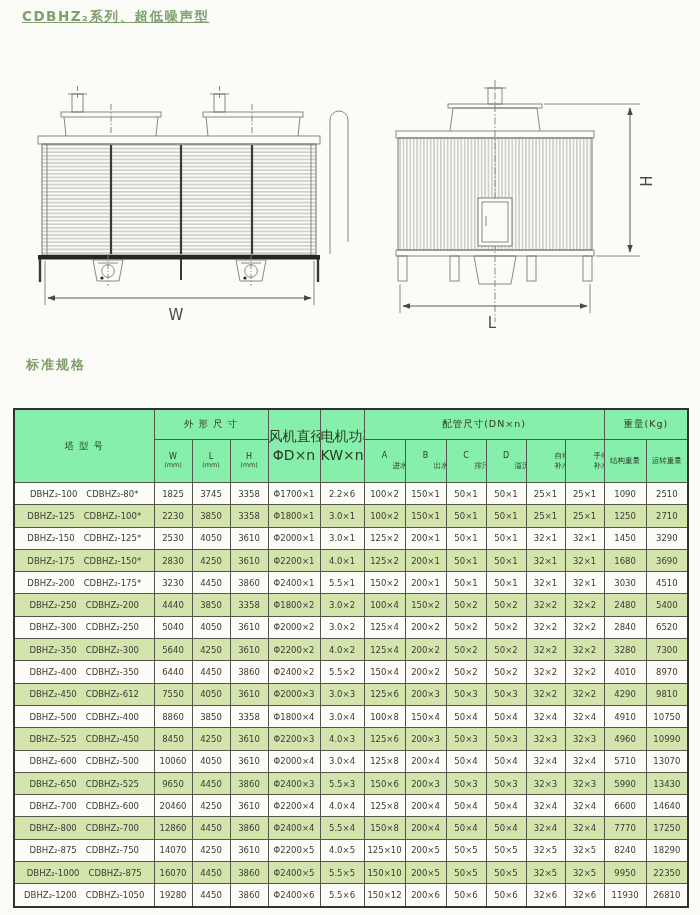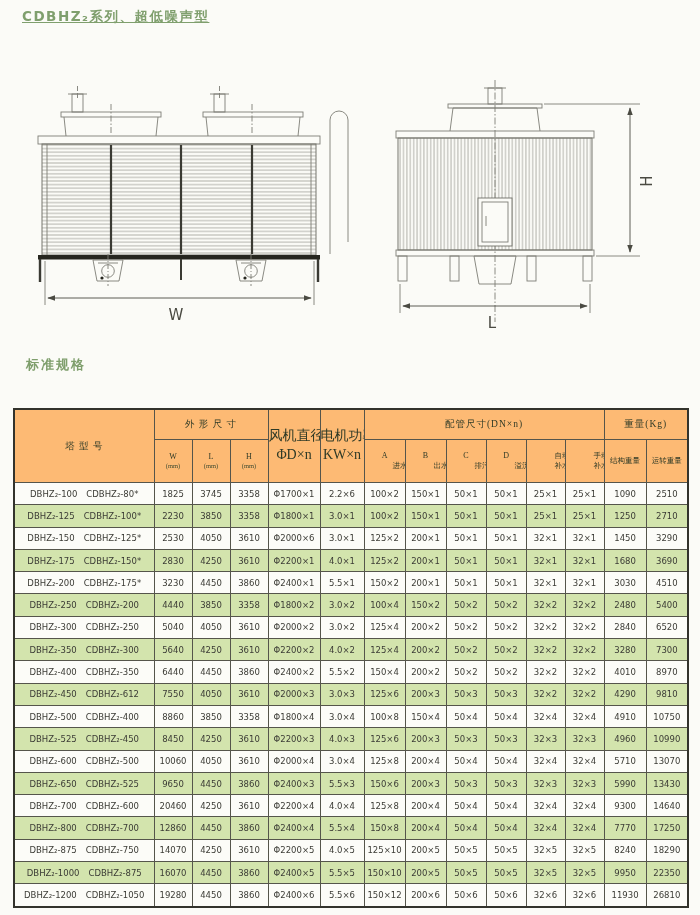--- a/index.html
+++ b/index.html
@@ -26,21 +26,21 @@
   table.spec-table{
     position:absolute;left:13px;top:408px;width:675px;
     border-collapse:collapse;table-layout:fixed;
     border:2px solid #33332c;
   }
   .spec-table th,.spec-table td{
     border:1px solid #55554b;
     text-align:center;vertical-align:middle;
     padding:0;overflow:hidden;white-space:nowrap;
   }
-  .spec-table thead th{background:#fdba74;font-weight:normal;color:#2f3a26;font-family:Liberation Serif, serif;}
+  .spec-table thead th{background:#86efac;font-weight:normal;color:#2f3a26;}
   .hrow1 th{height:29px;font-size:9.5px;letter-spacing:1px;}
   .hrow2 th{height:42px;font-size:7.5px;letter-spacing:0;}
   th.h-two div{line-height:1.35;font-size:14px;letter-spacing:0;}
   .sub-t{font-size:8px;line-height:1.3;}
   .sub-u{font-size:6.5px;line-height:1.2;color:#3d4a30;}
   .sub-b{font-size:7.5px;line-height:1.3;padding-left:28px;}
   .sub-one{font-size:7.5px;}
   .spec-table tbody td{
     height:21.3px;font-size:8.5px;background:#fcfcf8;color:#3b3b35;
   }
@@ -294,21 +294,21 @@
           <td>25×1</td>
           <td>25×1</td>
           <td>1250</td>
           <td>2710</td>
         </tr>
         <tr>
           <td class="model-cell"><span class="m1">DBHZ₂-150</span><span>CDBHZ₂-125*</span></td>
           <td>2530</td>
           <td>4050</td>
           <td>3610</td>
-          <td>Φ2000×6</td>
+          <td>Φ2000×1</td>
           <td>3.0×1</td>
           <td>125×2</td>
           <td>200×1</td>
           <td>50×1</td>
           <td>50×1</td>
           <td>32×1</td>
           <td>32×1</td>
           <td>1450</td>
           <td>3290</td>
         </tr>
@@ -494,21 +494,21 @@
           <td>4250</td>
           <td>3610</td>
           <td>Φ2200×4</td>
           <td>4.0×4</td>
           <td>125×8</td>
           <td>200×4</td>
           <td>50×4</td>
           <td>50×4</td>
           <td>32×4</td>
           <td>32×4</td>
-          <td>9300</td>
+          <td>6600</td>
           <td>14640</td>
         </tr>
         <tr class="alt">
           <td class="model-cell"><span class="m1">DBHZ₂-800</span><span>CDBHZ₂-700</span></td>
           <td>12860</td>
           <td>4450</td>
           <td>3860</td>
           <td>Φ2400×4</td>
           <td>5.5×4</td>
           <td>150×8</td>

